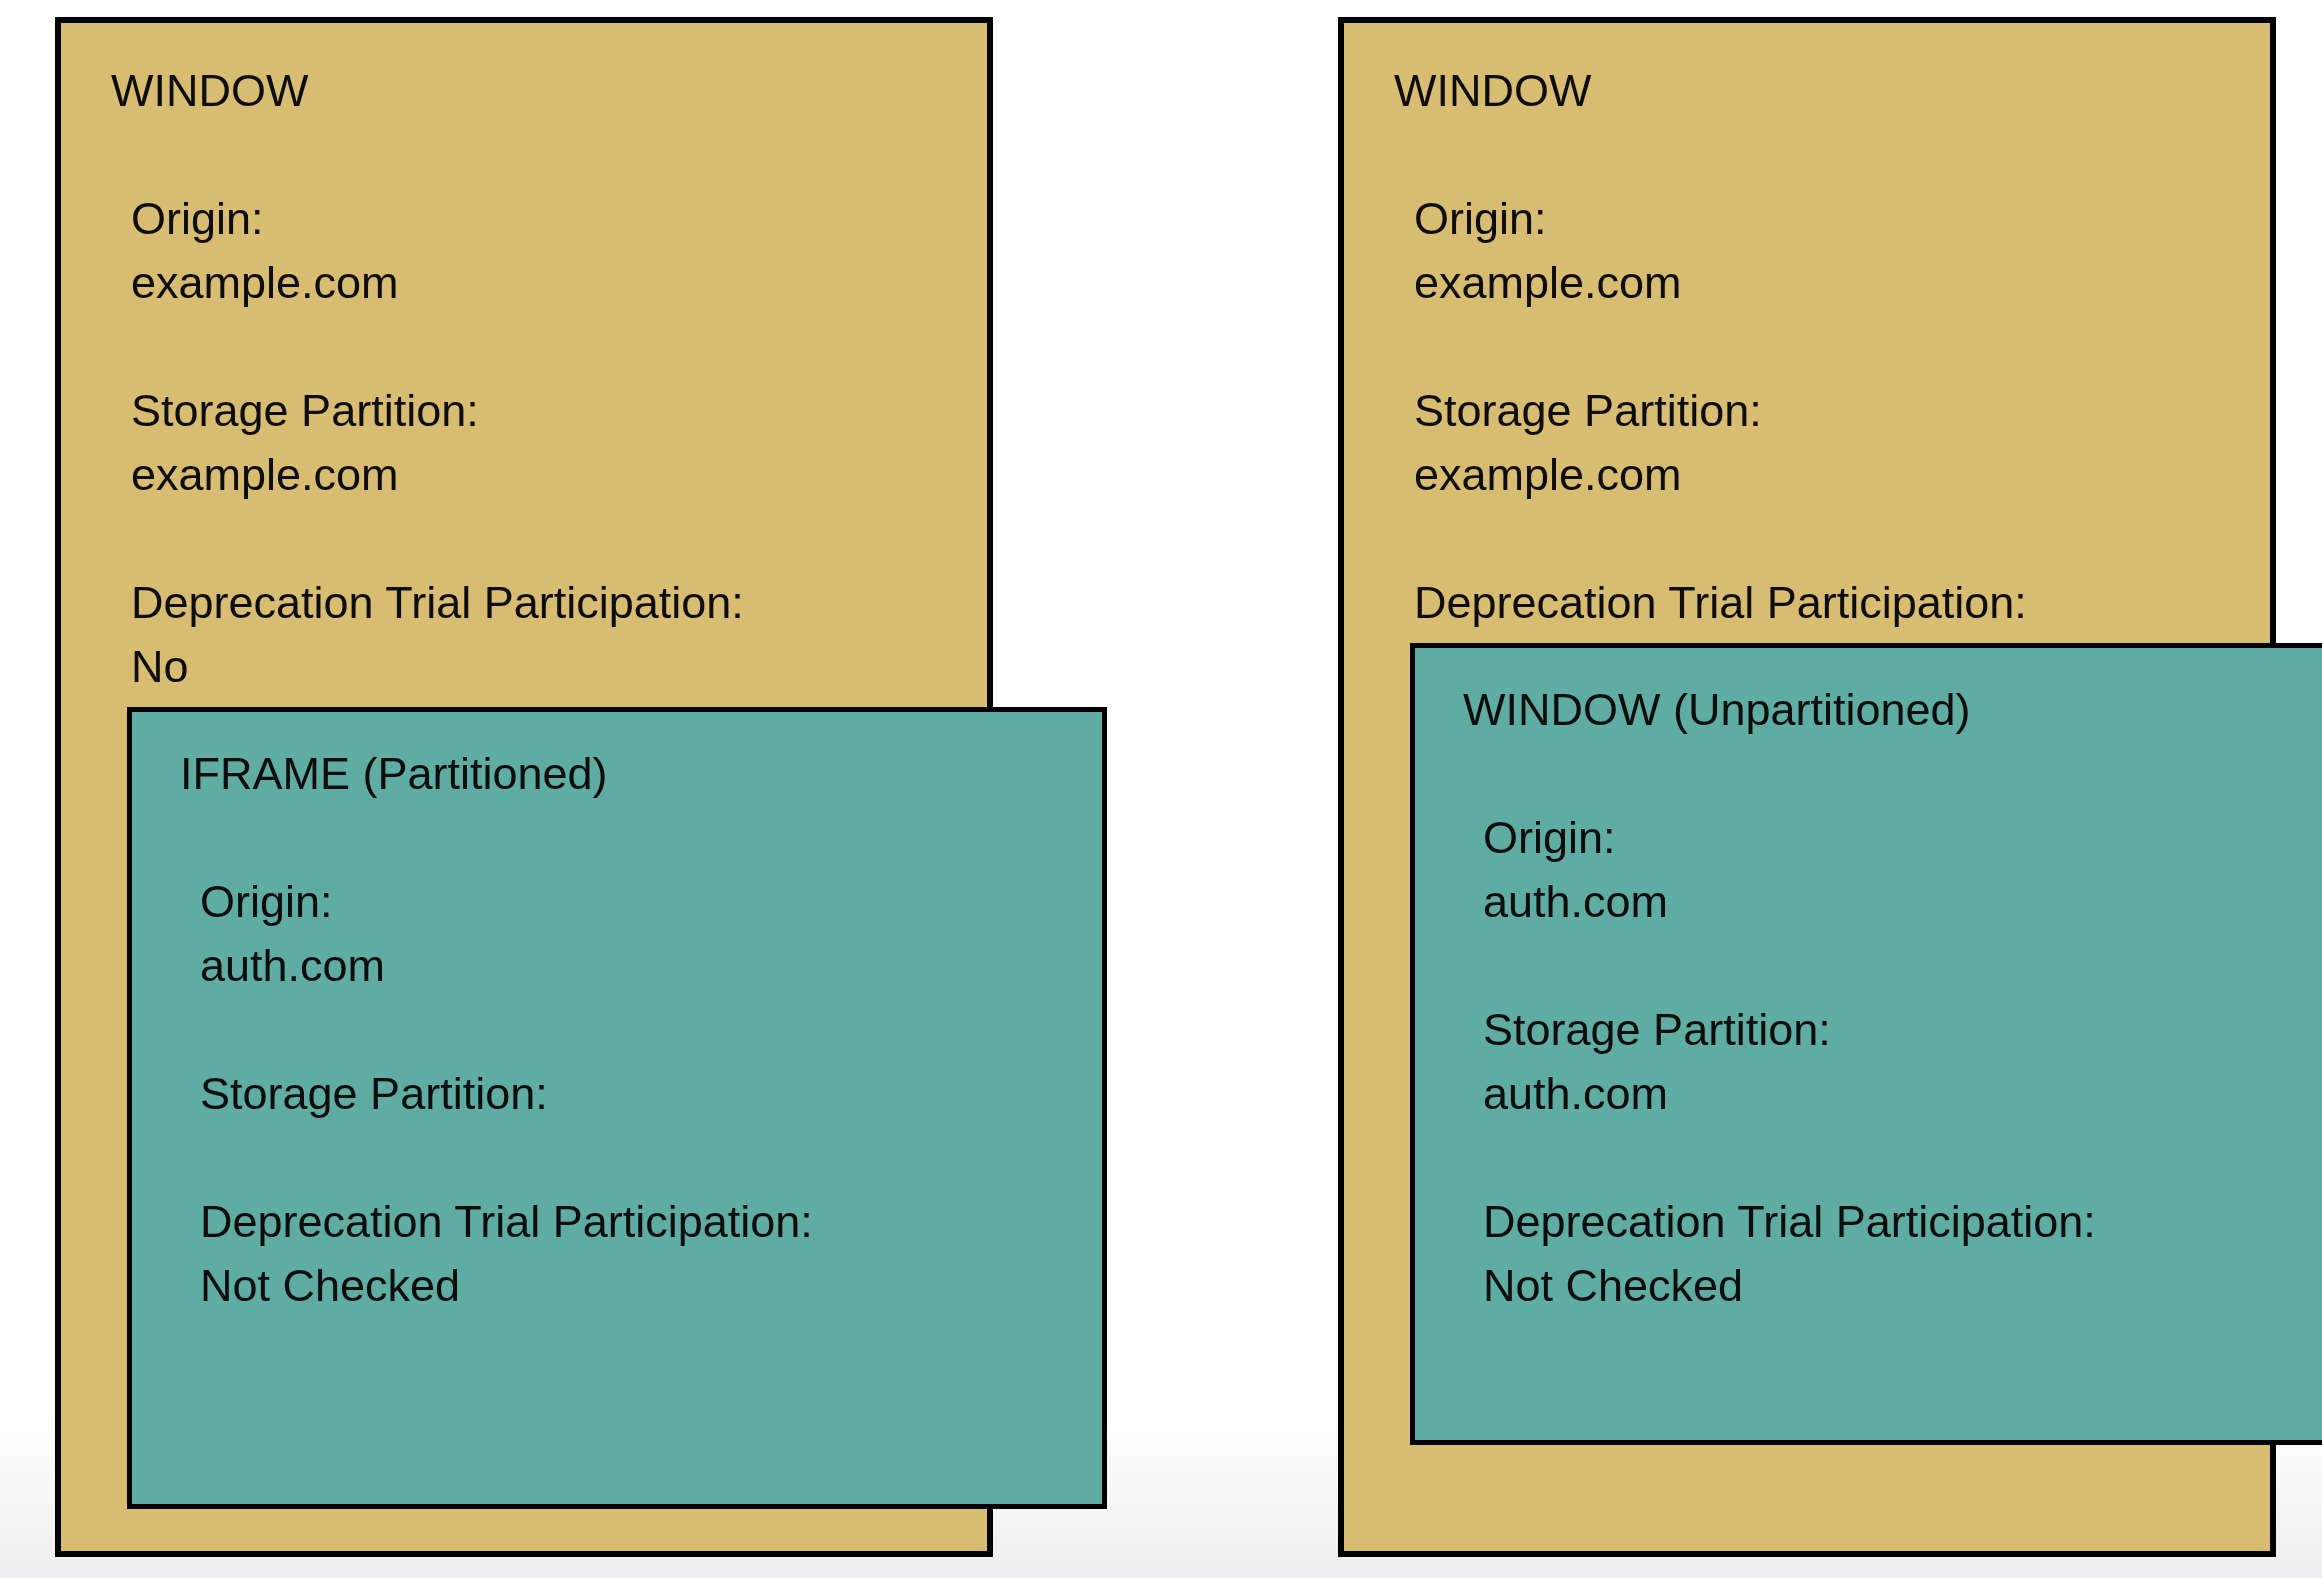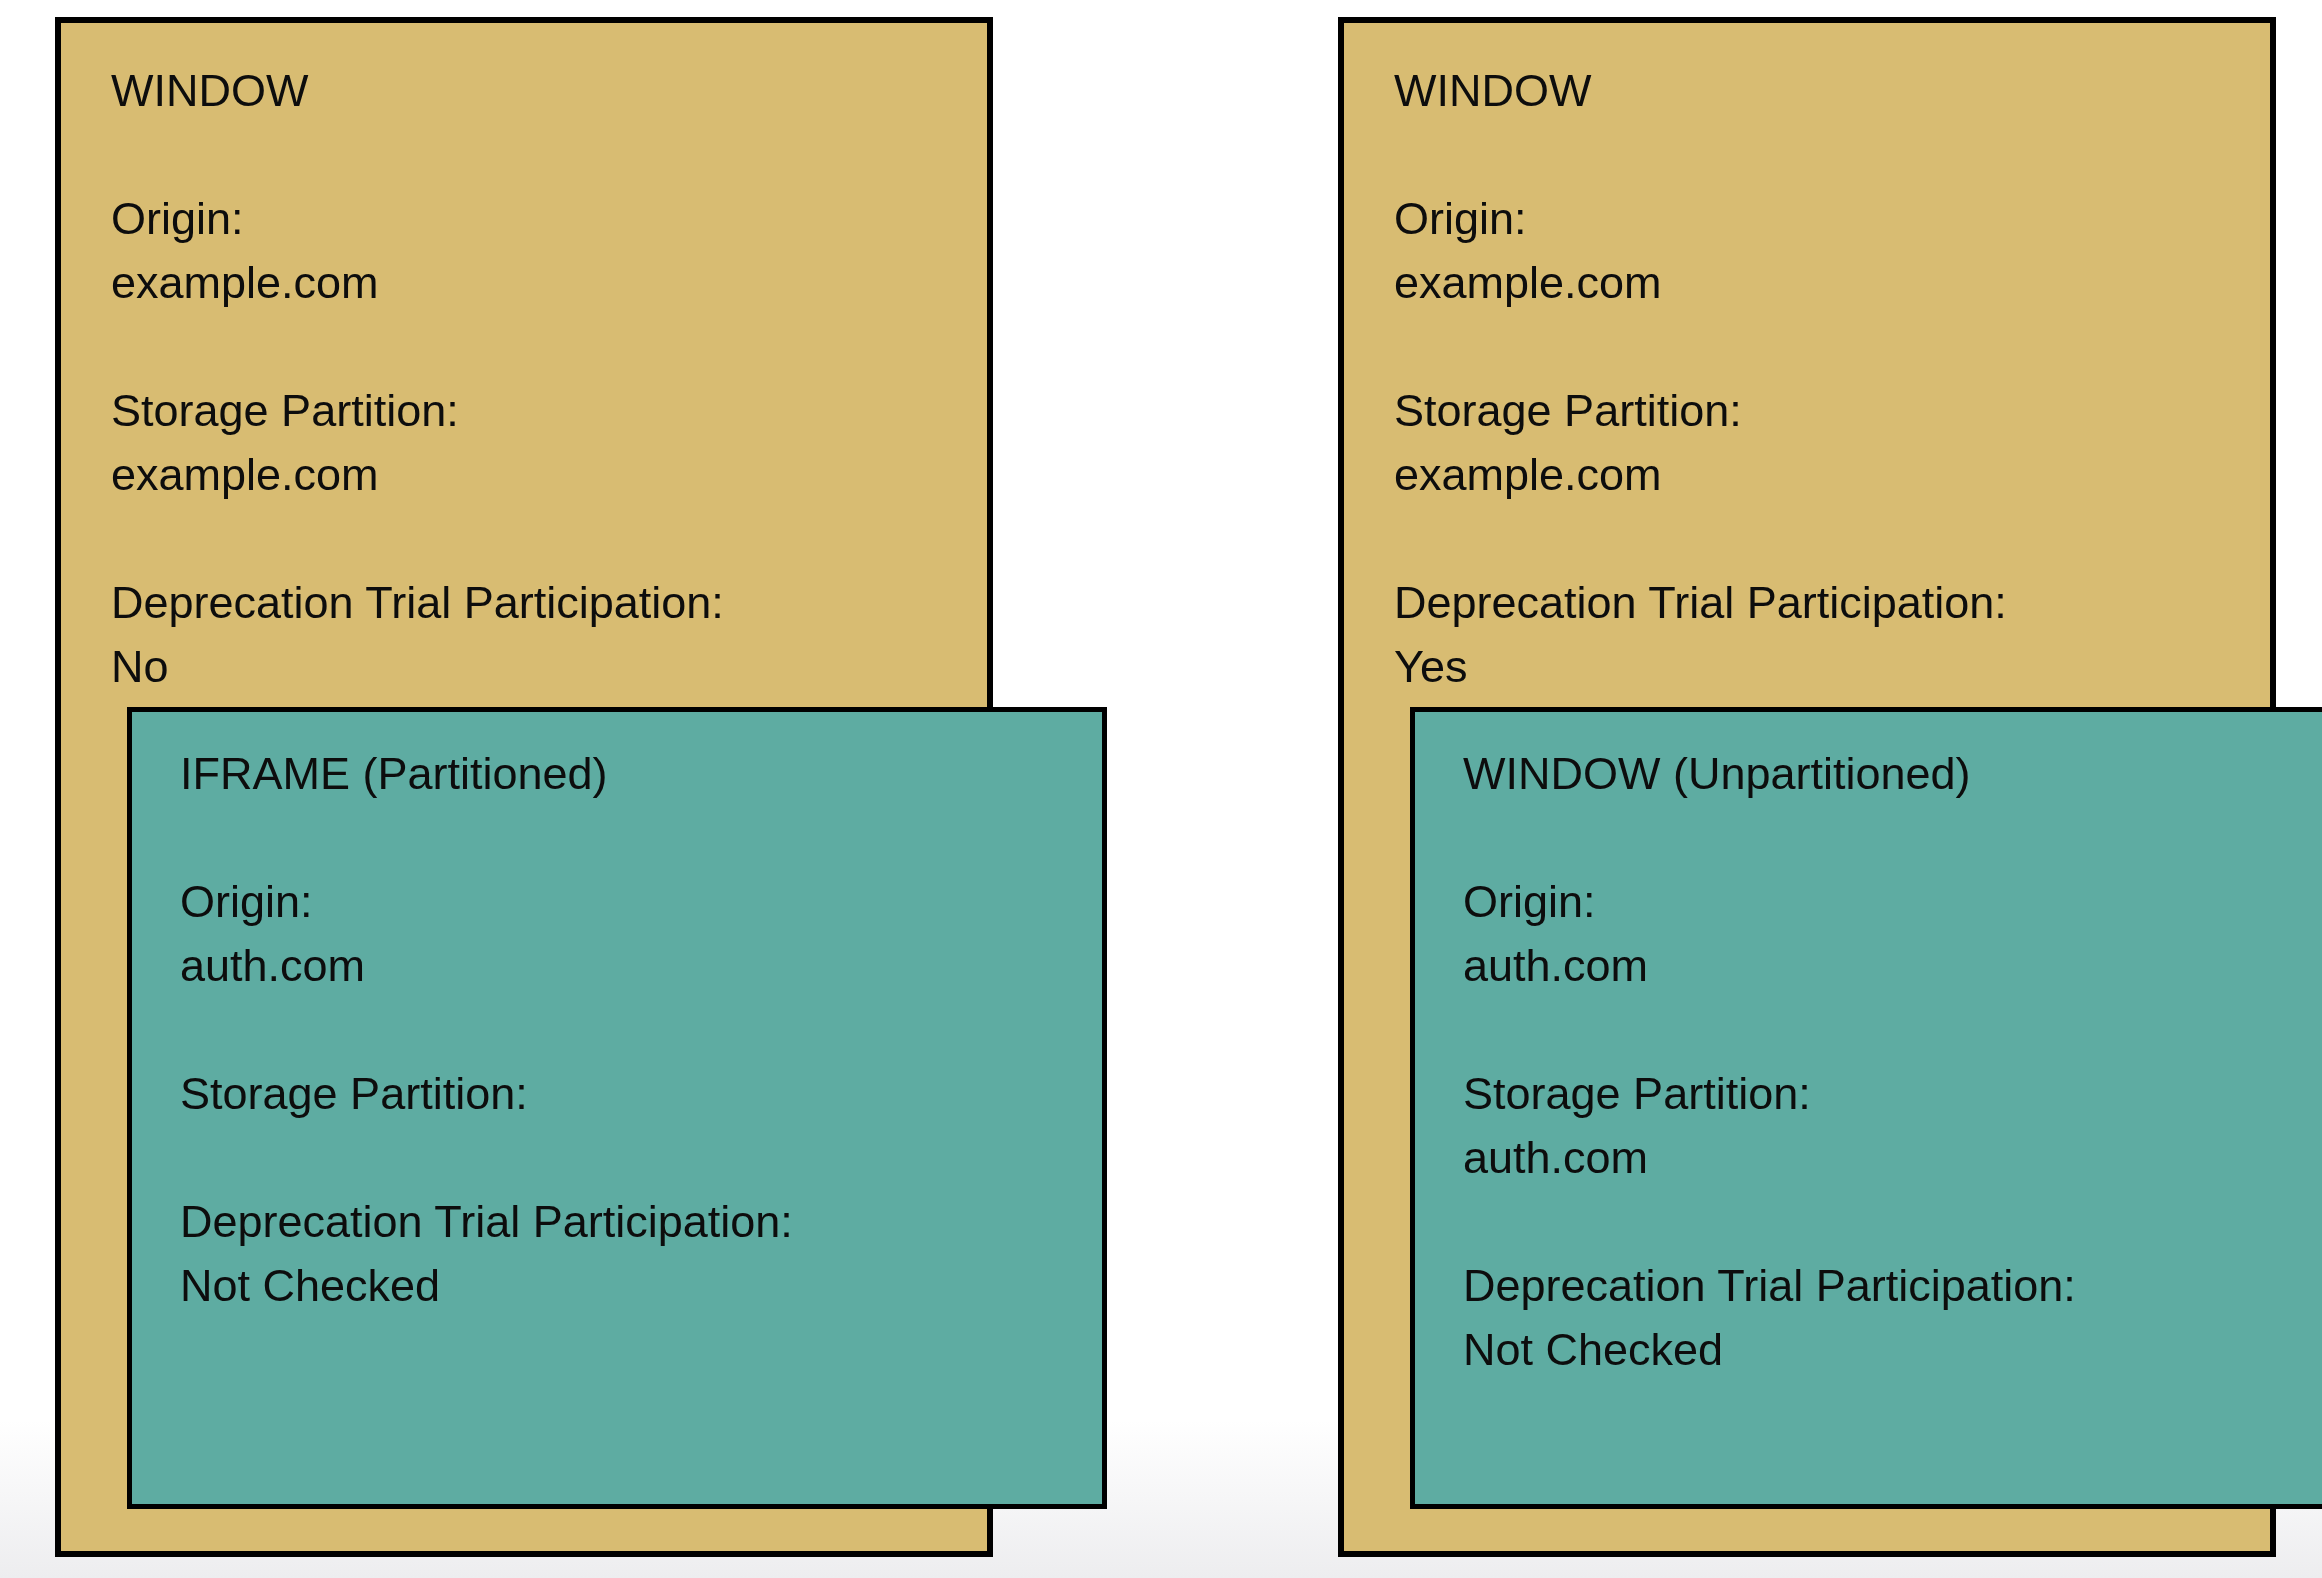--- a/index.html
+++ b/index.html
@@ -32,20 +32,21 @@
   .line {
     font-size: 45px;
     line-height: 64px;
     white-space: nowrap;
   }
   .title-line {
     margin-bottom: 64px;
   }
   .field {
     margin-bottom: 64px;
+    margin-left: 20px;
   }
   .bold { font-weight: normal; }
 
   .iframe-box {
     box-sizing: border-box;
     margin-left: 16px;
     width: 980px;
     height: 802px;
     background: var(--iframe-bg, #5eaca2);
     border: 5px solid var(--border-color, #000);
@@ -101,21 +102,20 @@
     <div class="line">example.com</div>
   </div>
 
   <div class="field">
     <div class="line">Storage Partition:</div>
     <div class="line">example.com</div>
   </div>
 
   <div class="field" style="margin-bottom:0;">
     <div class="line">Deprecation Trial Participation:</div>
-    <div class="line bold">Yes</div>
   </div>
 
   <div class="iframe-box">
     <div class="line title-line">WINDOW (Unpartitioned)</div>
 
     <div class="field">
       <div class="line">Origin:</div>
       <div class="line">auth.com</div>
     </div>
 

